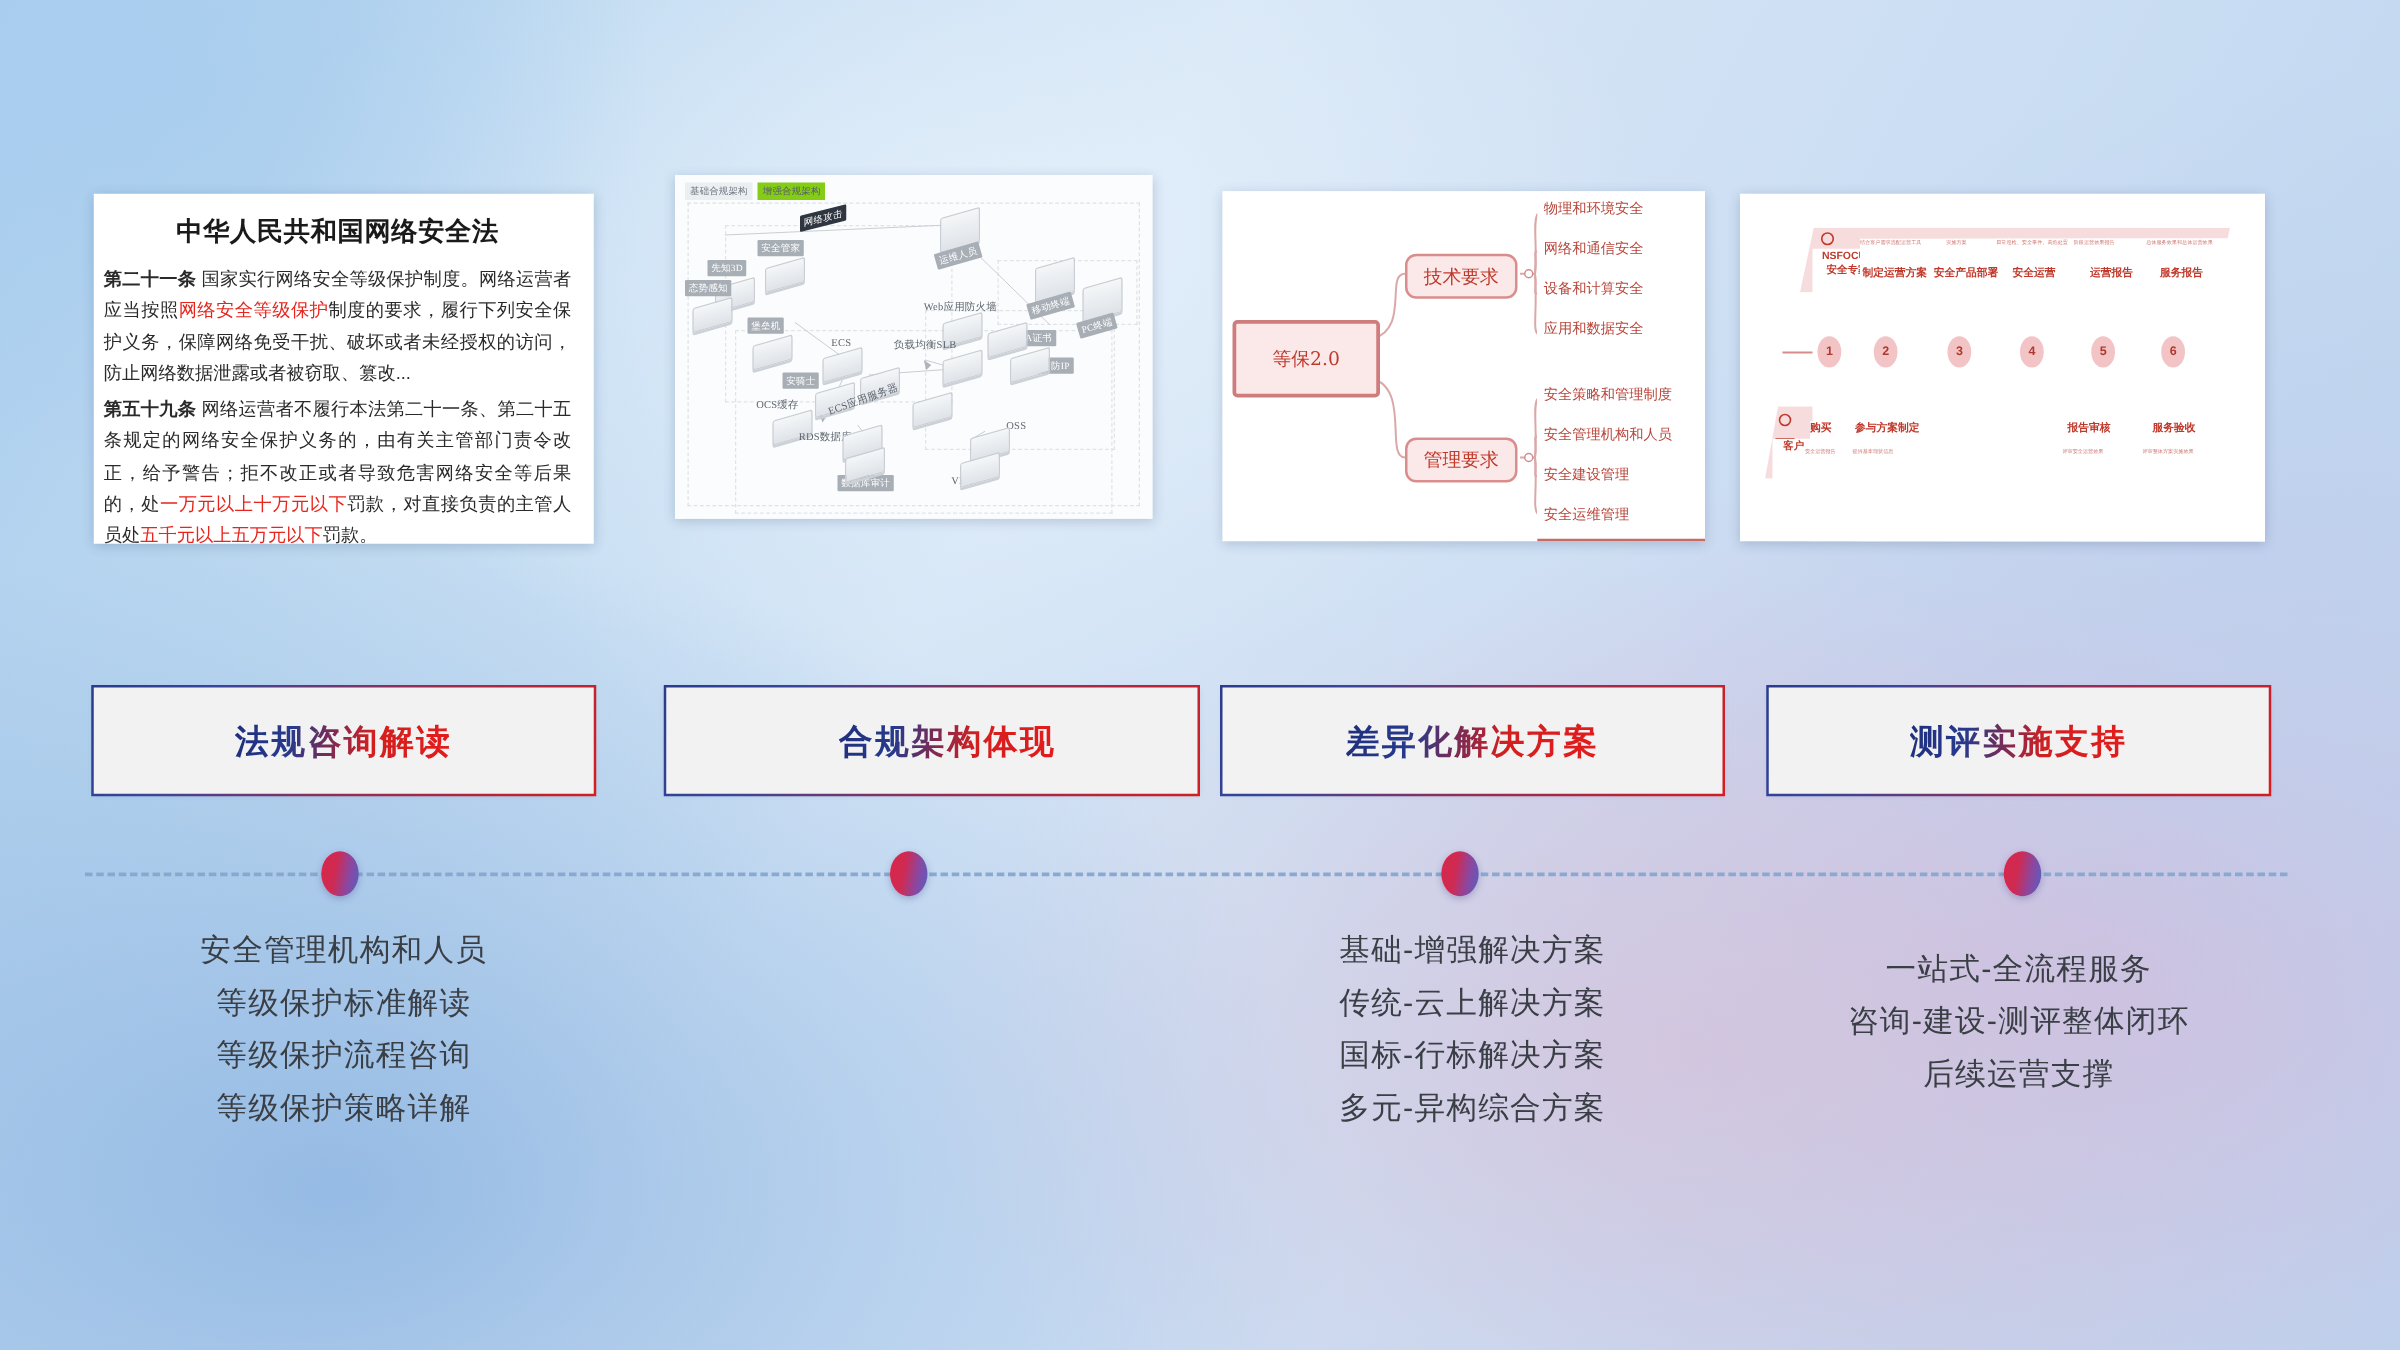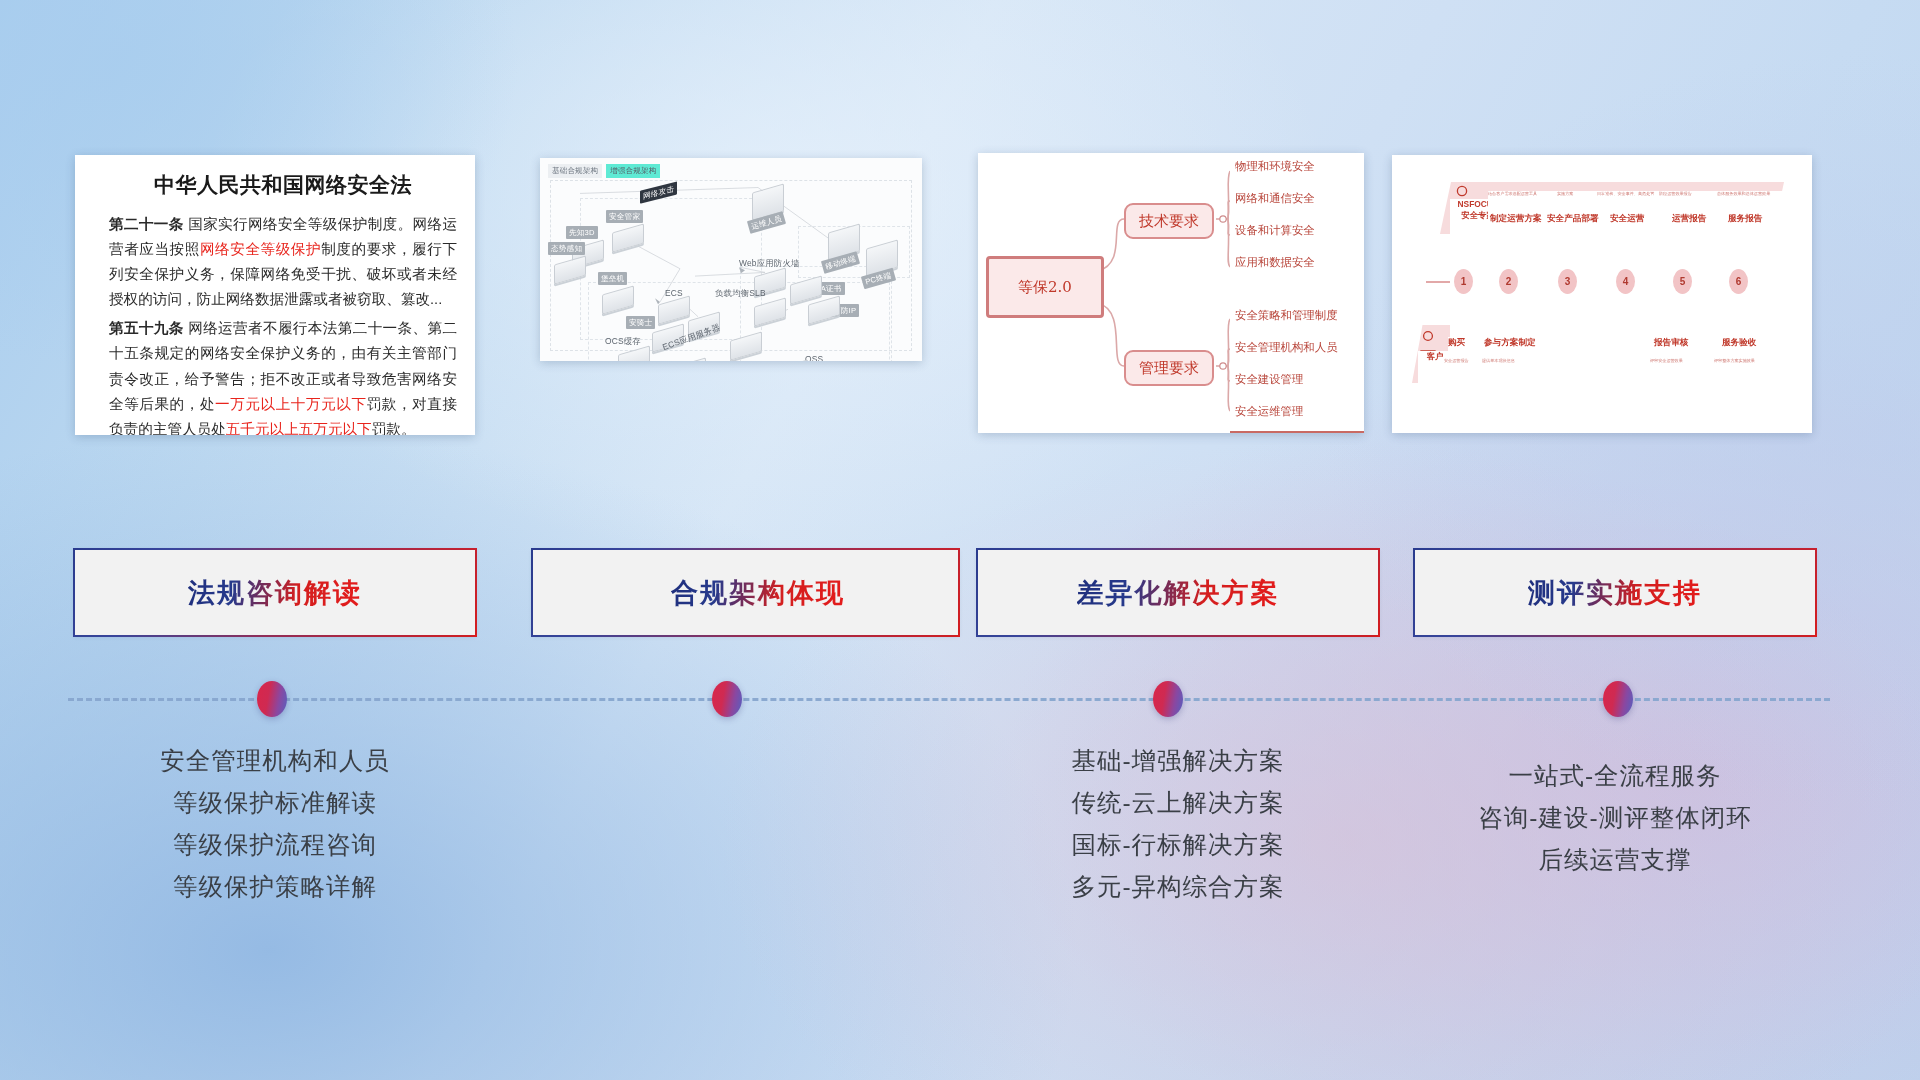--- a/index.html
+++ b/index.html
@@ -23,39 +23,39 @@
 
   #stage{position:absolute;inset:0;z-index:2;}
 
   
   .card{
     position:absolute;background:#fff;
     box-shadow:0 2px 9px rgba(40,70,110,.24);
     overflow:hidden;
   }
   .card.c1{left:75px;top:155px;width:400px;height:280px;}
-  .card.c2{left:540px;top:158px;width:382px;height:203px;}
+  .card.c2{left:540px;top:140px;width:382px;height:275px;font-family:Liberation Serif, serif;}
   .card.c3{left:978px;top:153px;width:386px;height:280px;}
   .card.c4{left:1392px;top:155px;width:420px;height:278px;}
 
   
-  .lawbox{padding:16px 18px 10px 34px;box-sizing:border-box;height:100%;}
+  .lawbox{padding:16px 18px 10px 8px;box-sizing:border-box;height:100%;}
   .law-title{
     text-align:center;font-weight:bold;font-size:21px;color:#1a1a1a;
     letter-spacing:.5px;margin-bottom:13px;
   }
   .law-p{font-size:14.6px;line-height:1.72;color:#2a2a2a;text-align:justify;margin-bottom:4px;}
   .law-p b{font-weight:bold;}
   .law-red{color:#e8241c;}
 
   
   .arch{position:absolute;inset:0;background:#fbfcfd;}
   .arch .tabs{position:absolute;left:8px;top:6px;display:flex;gap:4px;}
   .arch .tab{font-size:7.5px;color:#6d7680;background:#eceff2;padding:2px 4px;letter-spacing:.2px;}
-  .arch .tab.on{background:#5eead4;color:#555d66;}
+  .arch .tab.on{background:#84cc16;color:#555d66;}
   .arch-frame{position:absolute;left:10px;top:22px;right:10px;bottom:10px;border:1px dashed #dde2e7;}
   .zone{position:absolute;border:1px dashed #dfe4e9;}
   .nd{position:absolute;}
   .nd .box{
     width:30px;height:18px;background:linear-gradient(180deg,#f4f6f8,#dfe3e8);
     border:1px solid #c9ced4;border-radius:2px;transform:skewY(-16deg);
     box-shadow:0 2px 0 #cbd1d7;
   }
   .nd .pl{
     position:absolute;left:-9px;top:6px;width:48px;height:26px;

